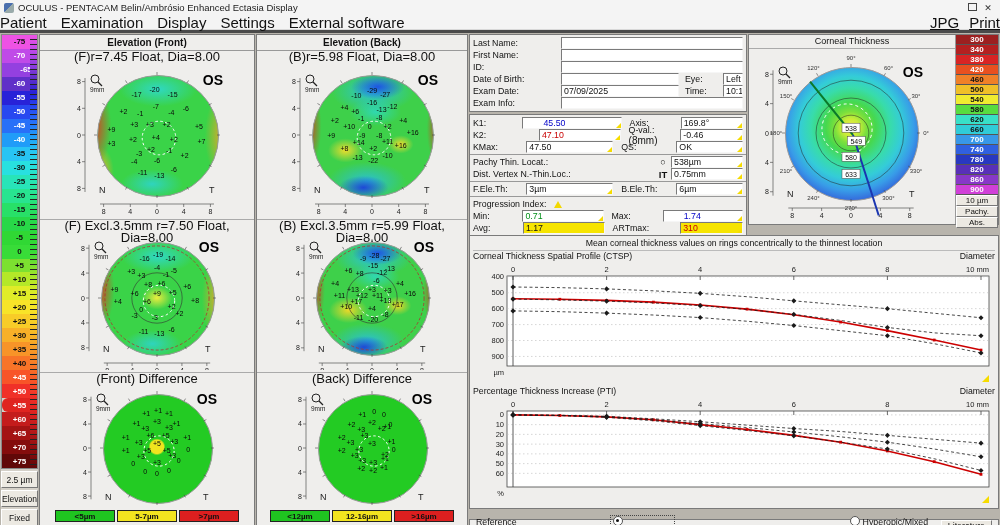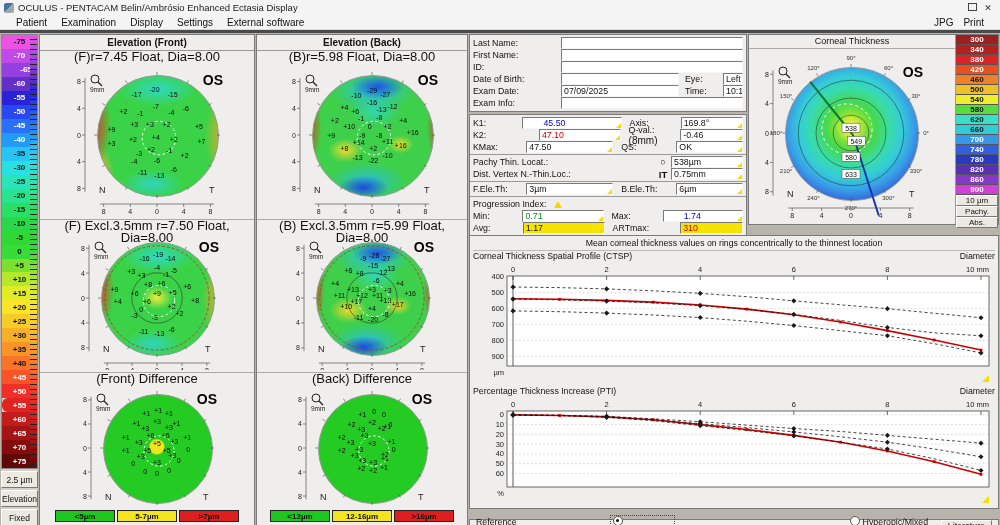--- a/index.html
+++ b/index.html
@@ -2,24 +2,24 @@
 <html><head>
 <meta charset="utf-8">
 <style>
   html,body{margin:0;padding:0;}
   body{width:1000px;height:525px;overflow:hidden;background:#b8b4ac;font-family:"Liberation Sans",sans-serif;font-size:10px;color:#111;}
   .titlebar{height:15px;background:#f4f4f4;display:flex;align-items:center;padding:0 4px;font-size:9.5px;}
   .app-icon{width:10px;height:10px;background:linear-gradient(135deg,#4a6fae 50%,#9aa 50%);margin-right:4px;border-radius:2px;}
   .titlebar .title{flex:1;color:#222;}
   .winbtn{width:16px;text-align:center;color:#333;font-size:9px;cursor:default;}
   .restore-box{display:inline-block;width:7px;height:6px;border:1px solid #444;}
-  .menubar{height:14px;background:#f4f4f4;display:flex;align-items:center;padding:0 16px;font-size:10px;border-bottom:1px solid #d8d8d8;}
+  .menubar{height:14px;background:#f4f4f4;display:flex;align-items:center;padding:0 0;font-size:15px;border-bottom:1px solid #d8d8d8;}
   .menubar .mi{margin-right:14px;}
   .menubar .spacer{flex:1;}
-  .menubar .mi-r{margin-left:10px;}
+  .menubar .mi-r{margin-left:10px;text-decoration:underline;}
   .menusep{height:3px;background:#4a4a4a;}
   .main{display:flex;height:492px;padding:1px;gap:1px;}
   
   .escale{width:38px;display:flex;flex-direction:column;background:#d4d0c8;}
   .escale-cells{flex:1;display:flex;flex-direction:column;position:relative;border:1px solid #888;}
   .ecell{flex:1;display:flex;align-items:center;justify-content:center;font-size:8px;font-weight:bold;position:relative;}
   .estrip{position:absolute;right:0;top:0;bottom:0;width:7px;}
   .estrip .ticks{position:absolute;inset:0;background:repeating-linear-gradient(to bottom,transparent 0 4px,#222 4px 5px);}
   .sbtn{height:15px;margin-top:2px;background:#ece9e2;border:1px solid;border-color:#fff #777 #777 #fff;display:flex;align-items:center;justify-content:center;font-size:8.5px;}
   

